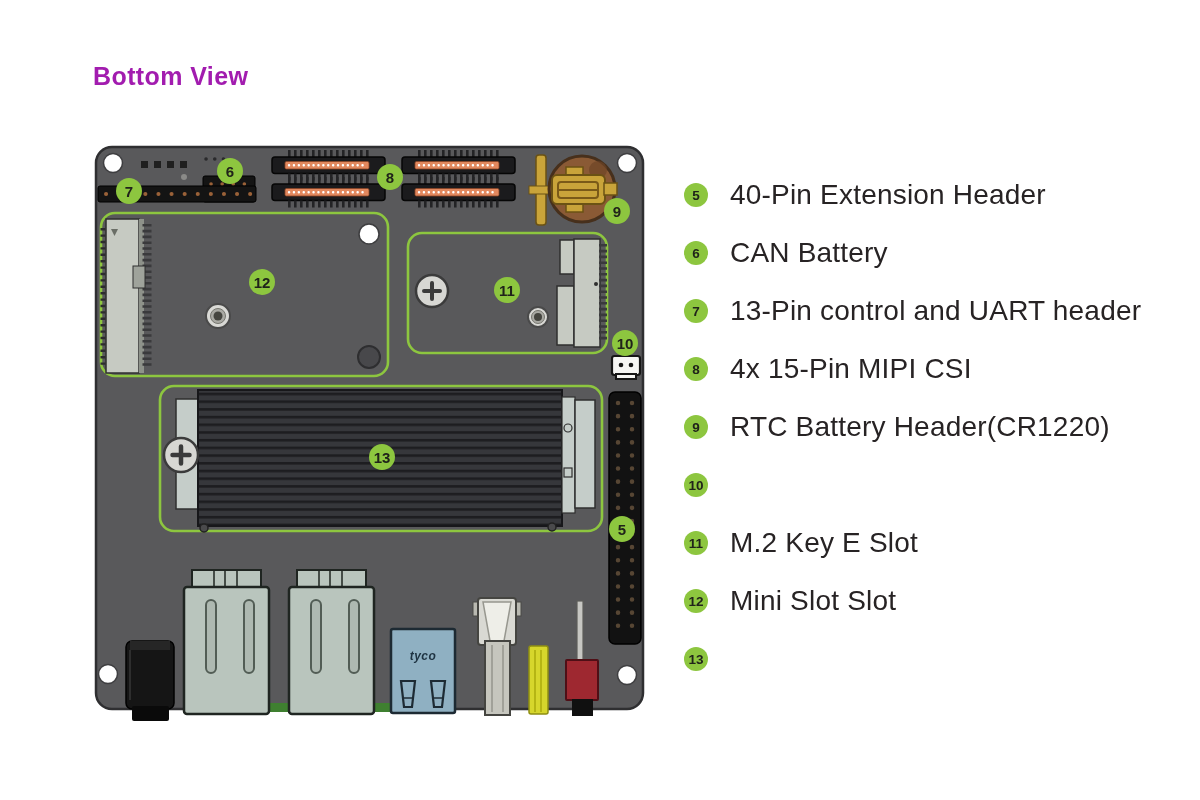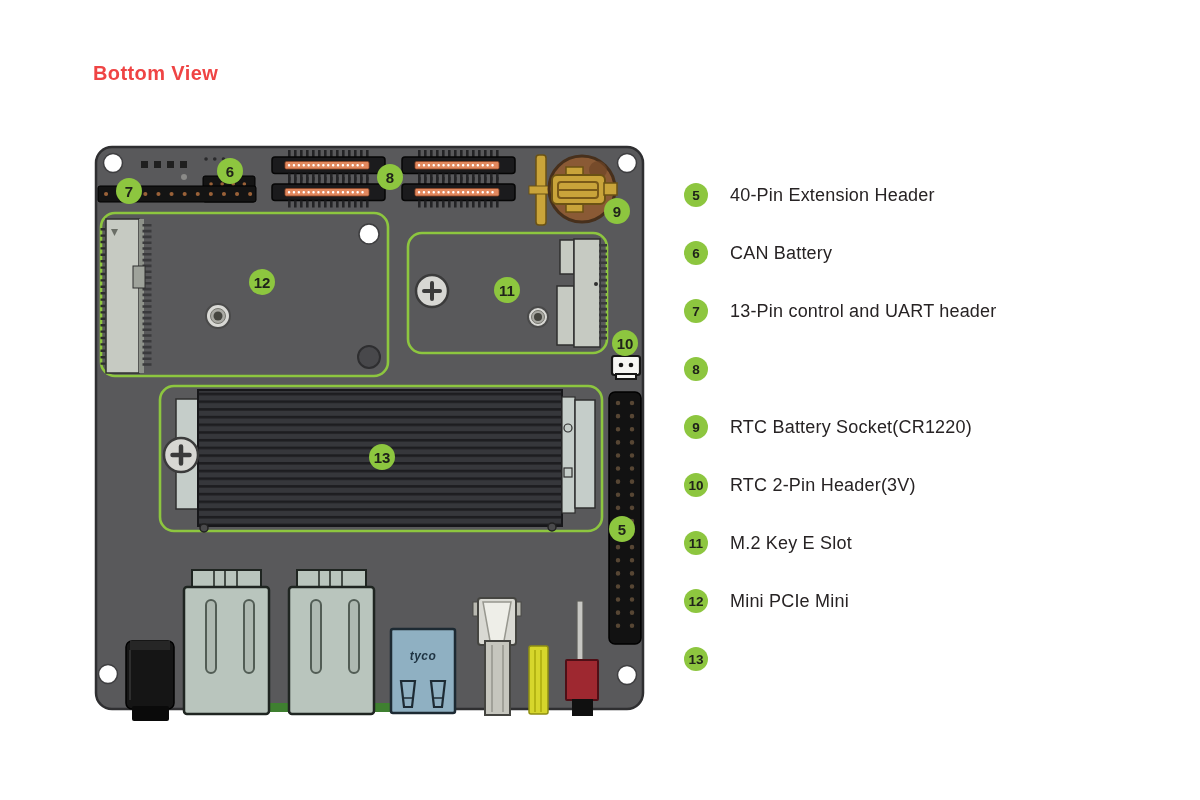--- a/index.html
+++ b/index.html
@@ -1,19 +1,19 @@
 <!DOCTYPE html>
 <html style="--accent-green: #8dc63f; --badge-text: #20231a; --legend-text: #272324; --board-gray: #59595b; --board-edge: #2f2f31; --mipi-orange: #e2885e; --battery-brown: #8a5a35; --battery-gold: #c9a43a; --port-sage: #b9c5bd; --tyco-blue: #8fb0c2; --part-yellow: #d6d62c; --part-red: #9e2830;"><head>
 <meta charset="utf-8">
 <style>
   html,body{margin:0;padding:0;background:#fff;}
   .page{position:relative;width:1200px;height:800px;background:#fff;overflow:hidden;
         font-family:"Liberation Sans","DejaVu Sans",sans-serif;}
-  .page-title{position:absolute;left:93px;top:62px;font-size:20px;font-weight:700;
-              color:#ef4444;letter-spacing:.4px;}
+  .page-title{position:absolute;left:93px;top:62px;font-size:25px;font-weight:700;
+              color:#a21caf;letter-spacing:.4px;}
   
   .board-svg{position:absolute;left:90px;top:140px;}
   .region{fill:none;stroke:var(--accent-green);stroke-width:2.6;}
   .f-board{fill:var(--board-gray);} .s-board{stroke:var(--board-edge);}
   .f-orange{fill:var(--mipi-orange);}
   .f-gold{fill:var(--battery-gold);}
   .f-brown{fill:var(--battery-brown);}
   .f-sage{fill:var(--port-sage);}
   .f-tyco{fill:var(--tyco-blue);}
   .f-yellow{fill:var(--part-yellow);}
@@ -21,21 +21,21 @@
   .tyco-text{font-family:"Liberation Sans","DejaVu Sans",sans-serif;font-style:italic;
              font-weight:700;font-size:12px;fill:#1f3443;letter-spacing:.5px;}
   
   .badge{display:flex;align-items:center;justify-content:center;border-radius:50%;
          background:var(--accent-green);color:var(--badge-text);font-weight:700;}
   .board-badge{position:absolute;width:26px;height:26px;font-size:15px;z-index:5;}
   
   .legend{position:absolute;left:684px;top:183px;display:flex;flex-direction:column;gap:34px;}
   .legend-row{display:flex;align-items:center;height:24px;}
   .legend .badge{width:24px;height:24px;font-size:13.5px;flex:0 0 24px;}
-  .legend-label{margin-left:22px;font-size:18px;font-weight:500;color:var(--legend-text);
+  .legend-label{margin-left:22px;font-size:28px;font-weight:500;color:var(--legend-text);
                 letter-spacing:.2px;white-space:nowrap;}
 </style>
 </head>
 <body>
 
 <div class="page">
 
   <div class="page-title">Bottom View</div>
 
   <svg class="board-svg" width="565" height="590" viewBox="90 140 565 590" xmlns="http://www.w3.org/2000/svg">
@@ -252,35 +252,35 @@
     <div class="legend-row">
       <span class="badge">6</span>
       <span class="legend-label">CAN Battery</span>
     </div>
     <div class="legend-row">
       <span class="badge">7</span>
       <span class="legend-label">13-Pin control and UART header</span>
     </div>
     <div class="legend-row">
       <span class="badge">8</span>
+      <span class="legend-label">4x 15-Pin MIPI CSI</span>
     </div>
     <div class="legend-row">
       <span class="badge">9</span>
-      <span class="legend-label">RTC Battery Socket(CR1220)</span>
+      <span class="legend-label">RTC Battery Header(CR1220)</span>
     </div>
     <div class="legend-row">
       <span class="badge">10</span>
-      <span class="legend-label">RTC 2-Pin Header(3V)</span>
     </div>
     <div class="legend-row">
       <span class="badge">11</span>
       <span class="legend-label">M.2 Key E Slot</span>
     </div>
     <div class="legend-row">
       <span class="badge">12</span>
-      <span class="legend-label">Mini PCIe Mini</span>
+      <span class="legend-label">Mini Slot Slot</span>
     </div>
     <div class="legend-row">
       <span class="badge">13</span>
     </div>
   </div>
 
 </div>
 
 </body></html>

